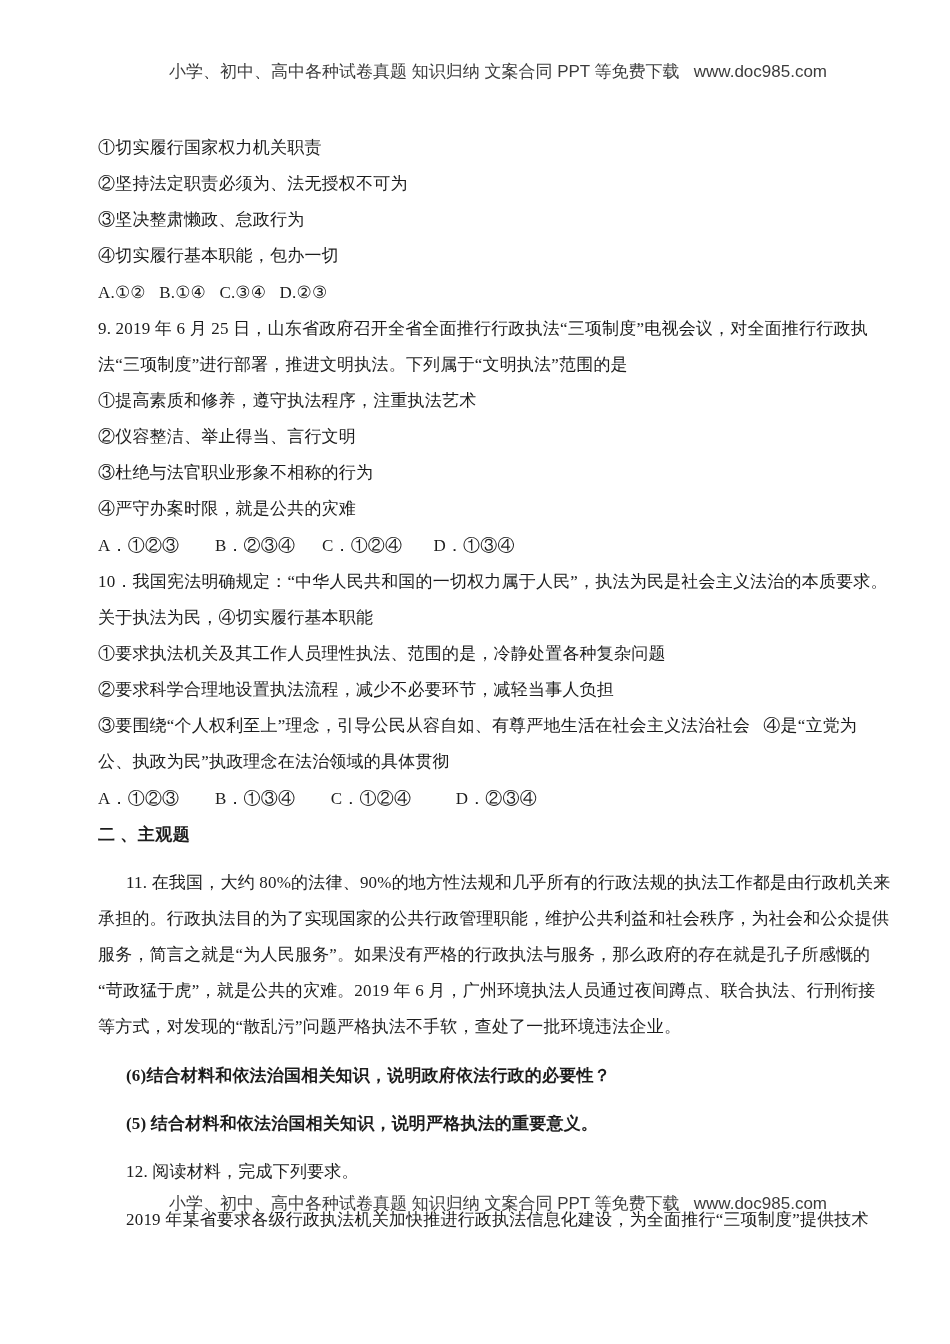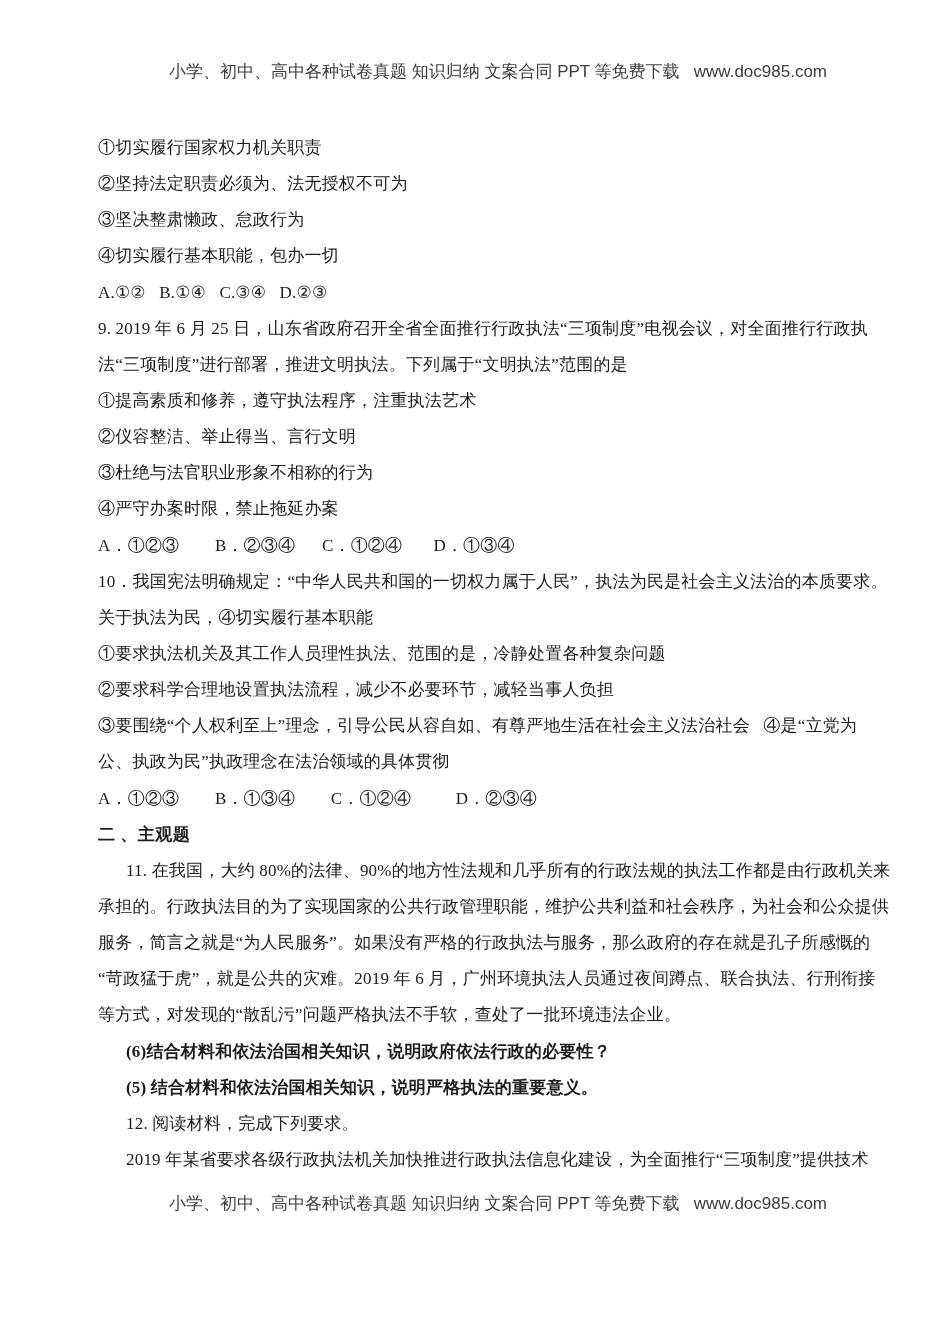--- a/index.html
+++ b/index.html
@@ -36,21 +36,21 @@
     width: 790px;
     font-size: 17px;
     color: #1c1c1c;
   }
   .ln {
     height: 36.15px;
     line-height: 36.15px;
     white-space: pre;
     letter-spacing: 0.2px;
   }
-  .ln.indent { padding-left: 28px; }
+  .ln.indent { padding-left: 28px; margin-top: 12px; }
   .ln.bold { font-weight: 700; }
   .ln.hei {
     font-weight: 700;
     font-family: Liberation Serif, serif;
     letter-spacing: 0.5px;
   }
 </style>
 </head>
 <body>
 
@@ -62,21 +62,21 @@
     <div class="ln">①切实履行国家权力机关职责</div>
     <div class="ln">②坚持法定职责必须为、法无授权不可为</div>
     <div class="ln">③坚决整肃懒政、怠政行为</div>
     <div class="ln">④切实履行基本职能，包办一切</div>
     <div class="ln">A.①②   B.①④   C.③④   D.②③</div>
     <div class="ln">9. 2019 年 6 月 25 日，山东省政府召开全省全面推行行政执法“三项制度”电视会议，对全面推行行政执</div>
     <div class="ln">法“三项制度”进行部署，推进文明执法。下列属于“文明执法”范围的是</div>
     <div class="ln">①提高素质和修养，遵守执法程序，注重执法艺术</div>
     <div class="ln">②仪容整洁、举止得当、言行文明</div>
     <div class="ln">③杜绝与法官职业形象不相称的行为</div>
-    <div class="ln">④严守办案时限，禁止拖延办案</div>
+    <div class="ln">④严守办案时限，就是公共的灾难</div>
     <div class="ln">A．①②③        B．②③④      C．①②④       D．①③④</div>
     <div class="ln">10．我国宪法明确规定：“中华人民共和国的一切权力属于人民”，执法为民是社会主义法治的本质要求。</div>
     <div class="ln">关于执法为民，④切实履行基本职能</div>
     <div class="ln">①要求执法机关及其工作人员理性执法、范围的是，冷静处置各种复杂问题</div>
     <div class="ln">②要求科学合理地设置执法流程，减少不必要环节，减轻当事人负担</div>
     <div class="ln">③要围绕“个人权利至上”理念，引导公民从容自如、有尊严地生活在社会主义法治社会   ④是“立党为</div>
     <div class="ln">公、执政为民”执政理念在法治领域的具体贯彻</div>
     <div class="ln">A．①②③        B．①③④        C．①②④          D．②③④</div>
     <div class="ln hei">二 、主观题</div>
     <div class="ln indent">11. 在我国，大约 80%的法律、90%的地方性法规和几乎所有的行政法规的执法工作都是由行政机关来</div>

